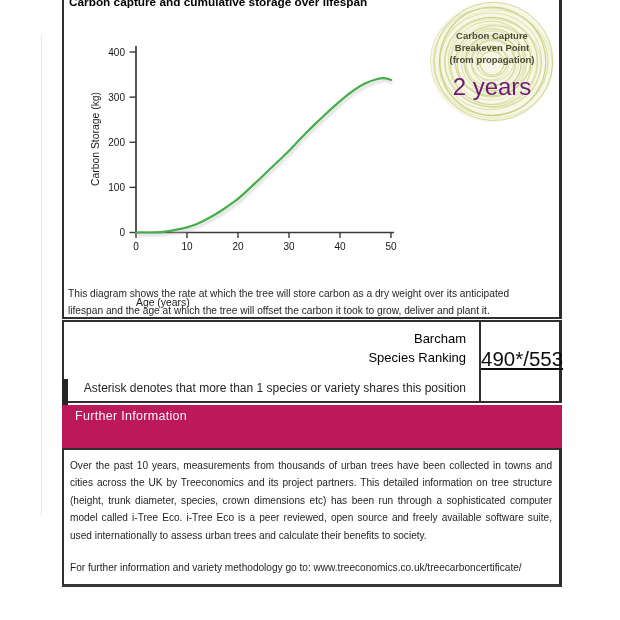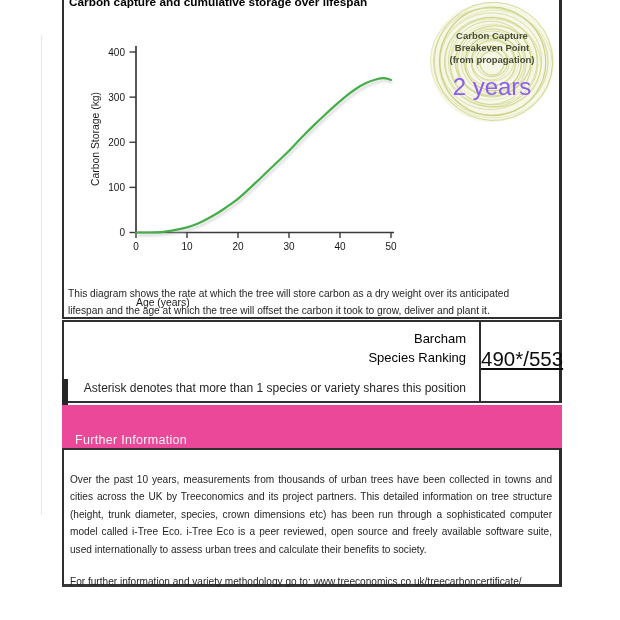--- a/index.html
+++ b/index.html
@@ -41,26 +41,26 @@
   .rank-divider{position:absolute;left:415px;top:0;width:2px;height:100%;background:#2f2f2f;}
   .rank-label{position:absolute;right:93px;top:8px;text-align:right;font-size:13px;
     line-height:18.5px;color:#000000;}
   .rank-value{position:absolute;left:417px;top:25px;width:80px;text-align:center;
     font-size:20.5px;color:#0d0d0d;text-decoration:underline;}
   .rank-note{position:absolute;right:93px;bottom:6px;font-size:12px;color:#262626;white-space:nowrap;}
   .rank-notch{position:absolute;left:62px;top:379px;width:6px;height:27px;background:#262626;}
 
   
   .fi-header{position:absolute;left:62px;top:405px;width:500px;height:46px;box-sizing:border-box;
-    background:#ec4899;color:#f5f5f5;font-size:12.5px;letter-spacing:.3px;
-    padding:28px 0 0 13px;}
+    background:#be185d;color:#f5f5f5;font-size:12.5px;letter-spacing:.3px;
+    padding:4px 0 0 13px;}
   .fi-body{position:absolute;left:62px;top:448px;width:500px;height:139px;box-sizing:border-box;
     border:2px solid #2f2f2f;border-right:3px solid #2b2b2b;border-bottom:3px solid #363636;
     background:#fff;padding:3px 7px 0 6px;}
-  .fi-paragraph{font-size:10.1px;line-height:17.4px;color:#1f1f1f;text-align:justify;margin-top:18px;}
+  .fi-paragraph{font-size:10.1px;line-height:17.4px;color:#1f1f1f;text-align:justify;margin-top:4px;}
   .fi-link-line{font-size:10.1px;color:#1f1f1f;margin-top:18px;white-space:nowrap;}
 </style>
 </head>
 <body>
 
 <div class="page">
 
   <div class="edge-artifact"></div>
 
   <div class="chart-box">
@@ -133,21 +133,21 @@
         <ellipse cx="64.74071576056804" cy="60.524604260626745" rx="52.98365259458561" ry="54.16629360875809" fill="none" stroke="#c2c96e" stroke-width="1.15" opacity="0.85" transform="rotate(-10.5 64 61)"></ellipse>
         <ellipse cx="62.726466659433065" cy="60.57702968352885" rx="57.41844786682274" ry="53.63127334592226" fill="none" stroke="#cbd184" stroke-width="0.7" opacity="0.85" transform="rotate(0.7 64 61)"></ellipse>
         <ellipse cx="63.58745975789964" cy="62.03902569852899" rx="61.19274242086608" ry="54.770570393697184" fill="none" stroke="#dce1a5" stroke-width="0.7" opacity="0.85" transform="rotate(11.4 64 61)"></ellipse>
         <ellipse cx="65.37984041830688" cy="60.03841449962438" rx="59.180977680541744" ry="59.12141018962208" fill="none" stroke="#c2c96e" stroke-width="0.7" opacity="0.85" transform="rotate(13.5 64 61)"></ellipse>
       </svg>
     <div class="badge-text" style="color: rgb(75, 76, 54);">
       <div>Carbon Capture</div>
       <div>Breakeven Point</div>
       <div>(from propagation)</div>
     </div>
-    <div class="badge-value" style="color: #8b5cf6;">2 years</div>
+    <div class="badge-value" style="color: #701a75;">2 years</div>
   </div>
 
   <div class="description">
     <span style="display:block">This diagram shows the rate at which the tree will store carbon as a dry weight over its anticipated</span>
     <span style="display:block">lifespan and the age at which the tree will offset the carbon it took to grow, deliver and plant it.</span>
   </div>
 
   <div class="rank-box">
     <div class="rank-divider"></div>
     <div class="rank-label">

